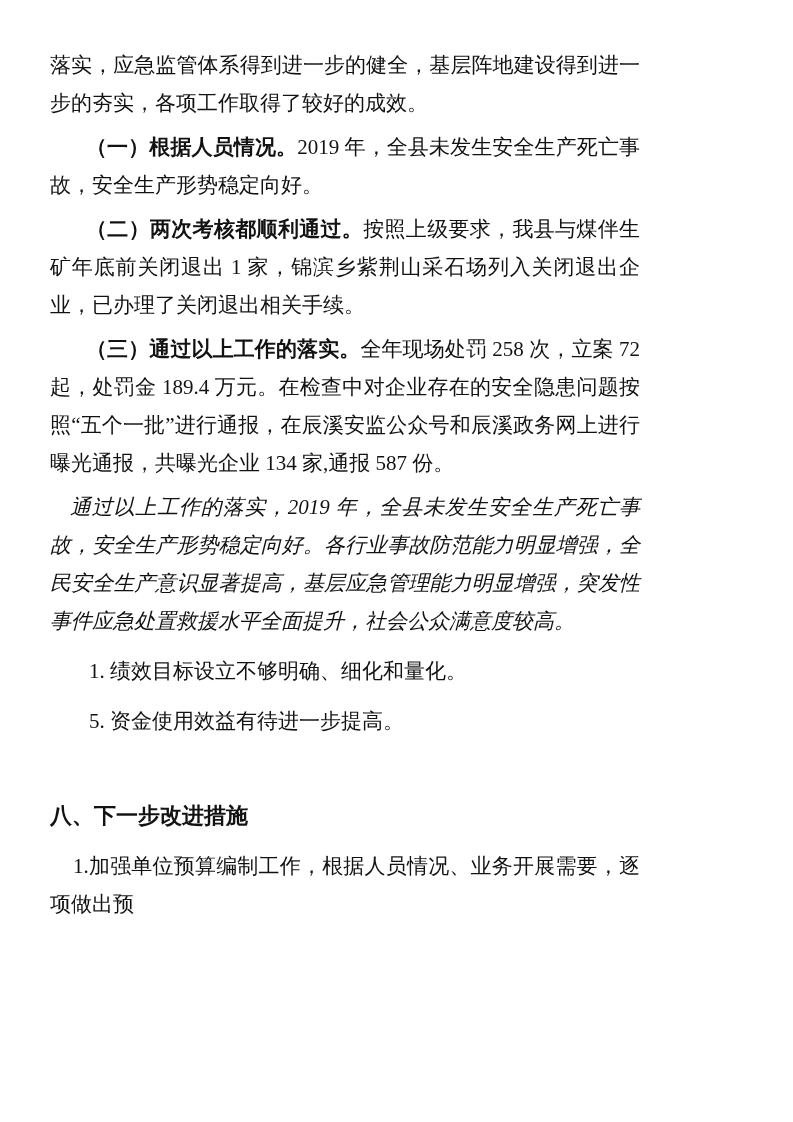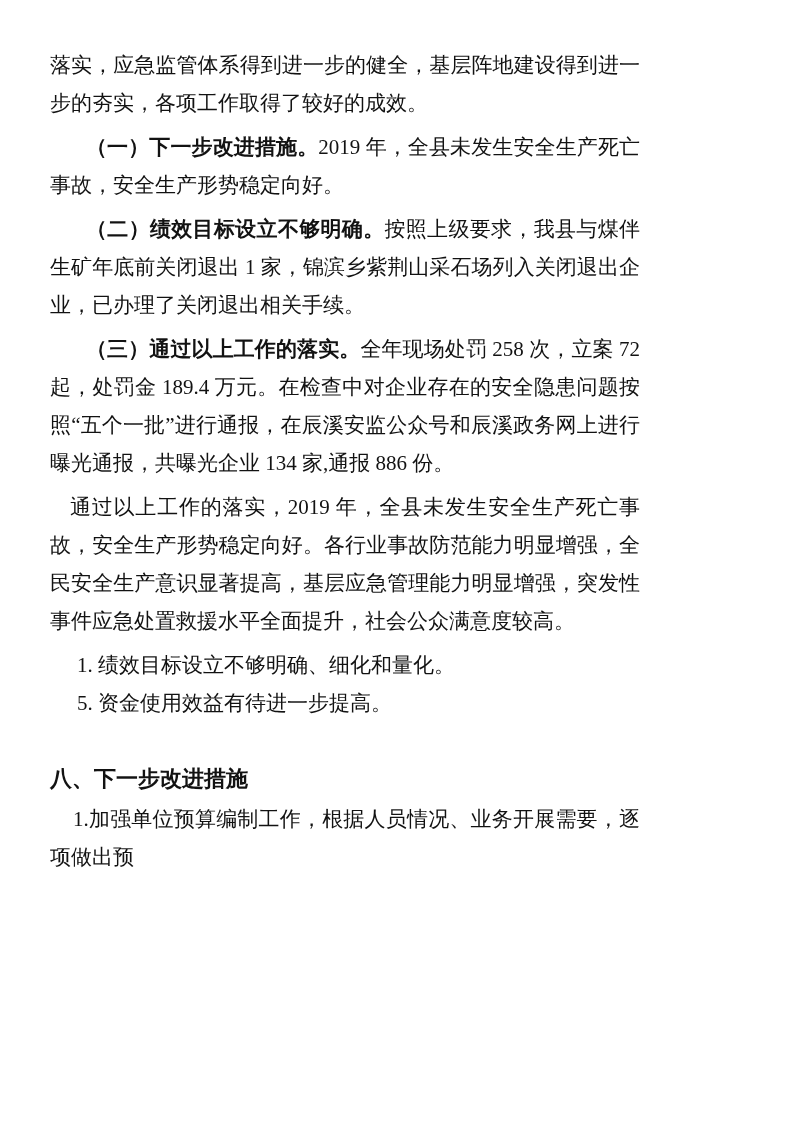--- a/index.html
+++ b/index.html
@@ -24,46 +24,46 @@
   }
   .bold { font-weight: bold; }
 
   
   [data-name="para-opening"] { text-indent: 0; }
 
   
   [data-name^="point-"] { text-indent: 36px; }
 
   
-  [data-name="para-summary"] { text-indent: 20px; }
+  [data-name="para-summary"] { text-indent: 20px; font-style: italic; }
 
   
   [data-name="heading-issues"],
   [data-name="heading-next-steps"] {
     font-weight: bold;
     font-size: 22px;
     text-indent: 0;
     margin: 16px 0 0 0;
   }
-  [data-name="heading-next-steps"] { margin-top: 38px; }
+  [data-name="heading-next-steps"] { margin-top: 57px; }
 
   
-  [data-name^="issue-"] { text-indent: 27px; margin: 0; }
+  [data-name^="issue-"] { text-indent: 27px; margin: 12px; }
 
   
-  [data-name="measure-1"] { text-indent: 23px; margin-top: 2px; }
+  [data-name="measure-1"] { text-indent: 23px; margin-top: 12px; }
 </style>
 </head>
 <body>
 
 <main class="page" data-name="document-page">
   <article data-name="document-body">
       <p class="block" data-name="para-opening"><span data-name="text-run">落实，应急监管体系得到进一步的健全，基层阵地建设得到进一步的夯实，各项工作取得了较好的成效。</span></p>
-      <p class="block" data-name="point-1"><span data-name="bold-text-run" class="bold">（一）下一步改进措施。</span><span data-name="text-run">2019 年，全县未发生安全生产死亡事故，安全生产形势稳定向好。</span></p>
-      <p class="block" data-name="point-2"><span data-name="bold-text-run" class="bold">（二）绩效目标设立不够明确。</span><span data-name="text-run">按照上级要求，我县与煤伴生矿年底前关闭退出 1 家，锦滨乡紫荆山采石场列入关闭退出企业，已办理了关闭退出相关手续。</span></p>
-      <p class="block" data-name="point-3"><span data-name="bold-text-run" class="bold">（三）通过以上工作的落实。</span><span data-name="text-run">全年现场处罚 258 次，立案 72 起，处罚金 189.4 万元。在检查中对企业存在的安全隐患问题按照“五个一批”进行通报，在辰溪安监公众号和辰溪政务网上进行曝光通报，共曝光企业 134 家,通报 886 份。</span></p>
+      <p class="block" data-name="point-1"><span data-name="bold-text-run" class="bold">（一）根据人员情况。</span><span data-name="text-run">2019 年，全县未发生安全生产死亡事故，安全生产形势稳定向好。</span></p>
+      <p class="block" data-name="point-2"><span data-name="bold-text-run" class="bold">（二）两次考核都顺利通过。</span><span data-name="text-run">按照上级要求，我县与煤伴生矿年底前关闭退出 1 家，锦滨乡紫荆山采石场列入关闭退出企业，已办理了关闭退出相关手续。</span></p>
+      <p class="block" data-name="point-3"><span data-name="bold-text-run" class="bold">（三）通过以上工作的落实。</span><span data-name="text-run">全年现场处罚 258 次，立案 72 起，处罚金 189.4 万元。在检查中对企业存在的安全隐患问题按照“五个一批”进行通报，在辰溪安监公众号和辰溪政务网上进行曝光通报，共曝光企业 134 家,通报 587 份。</span></p>
       <p class="block" data-name="para-summary"><span data-name="text-run">通过以上工作的落实，2019 年，全县未发生安全生产死亡事故，安全生产形势稳定向好。各行业事故防范能力明显增强，全民安全生产意识显著提高，基层应急管理能力明显增强，突发性事件应急处置救援水平全面提升，社会公众满意度较高。</span></p>
       <p class="block" data-name="issue-1"><span data-name="text-run">1. 绩效目标设立不够明确、细化和量化。</span></p>
       <p class="block" data-name="issue-2"><span data-name="text-run">5. 资金使用效益有待进一步提高。</span></p>
       <p class="block" data-name="heading-next-steps"><span data-name="bold-text-run" class="bold">八、下一步改进措施</span></p>
       <p class="block" data-name="measure-1"><span data-name="text-run">1.加强单位预算编制工作，根据人员情况、业务开展需要，逐项做出预</span></p>
     </article>
 </main>
 
 </body></html>

